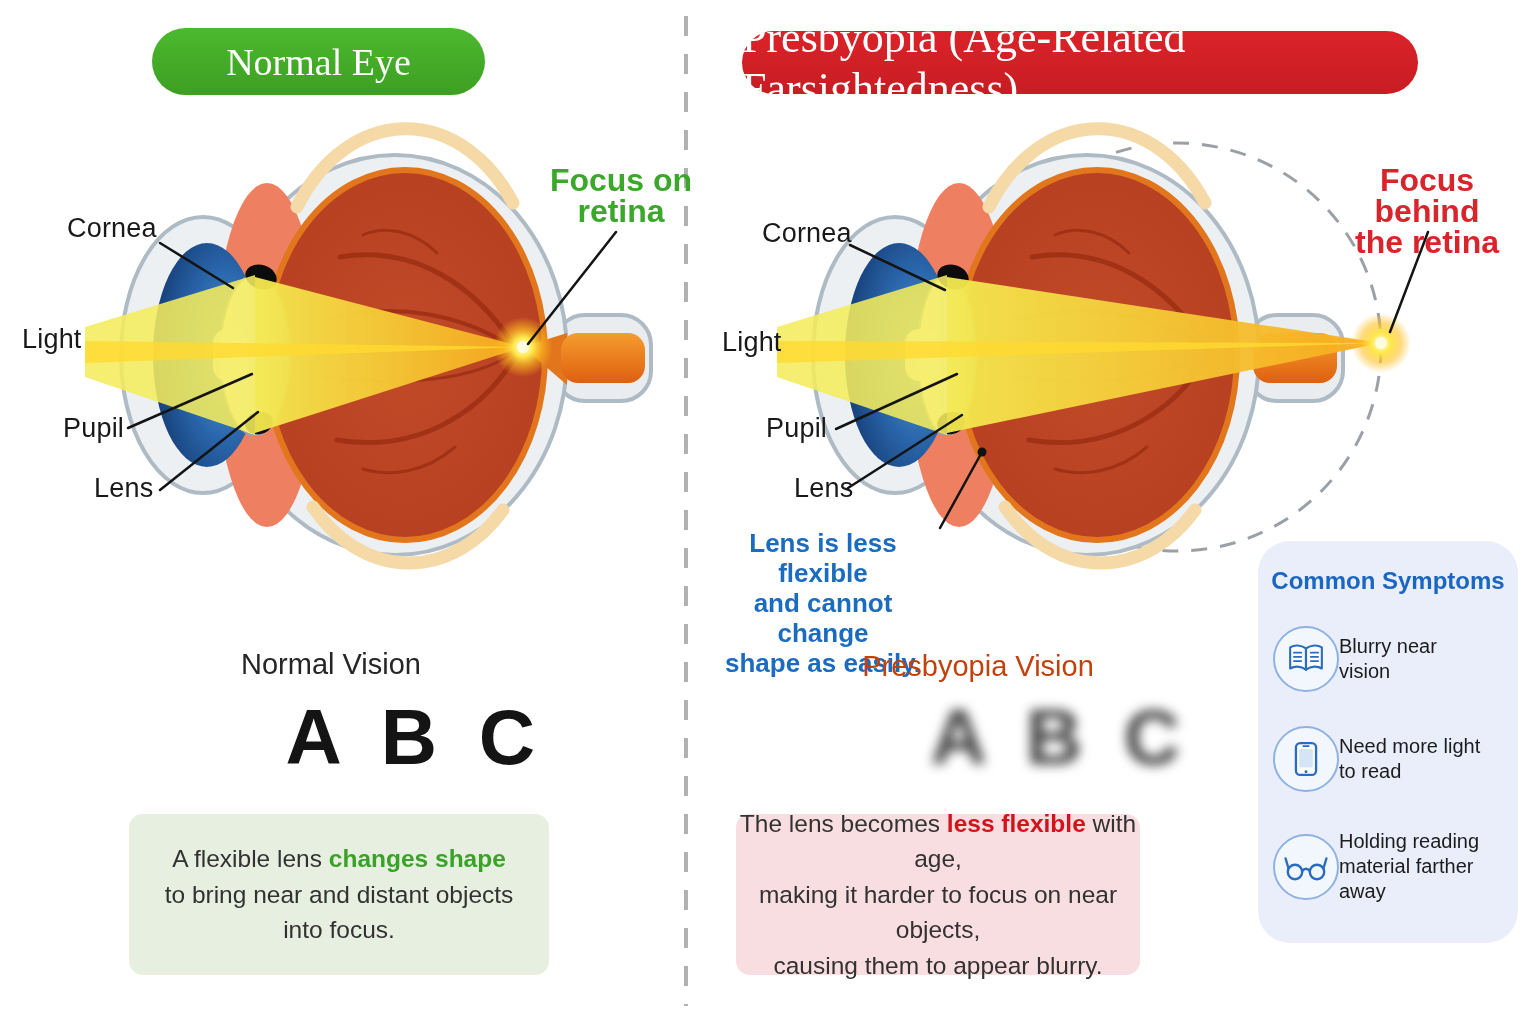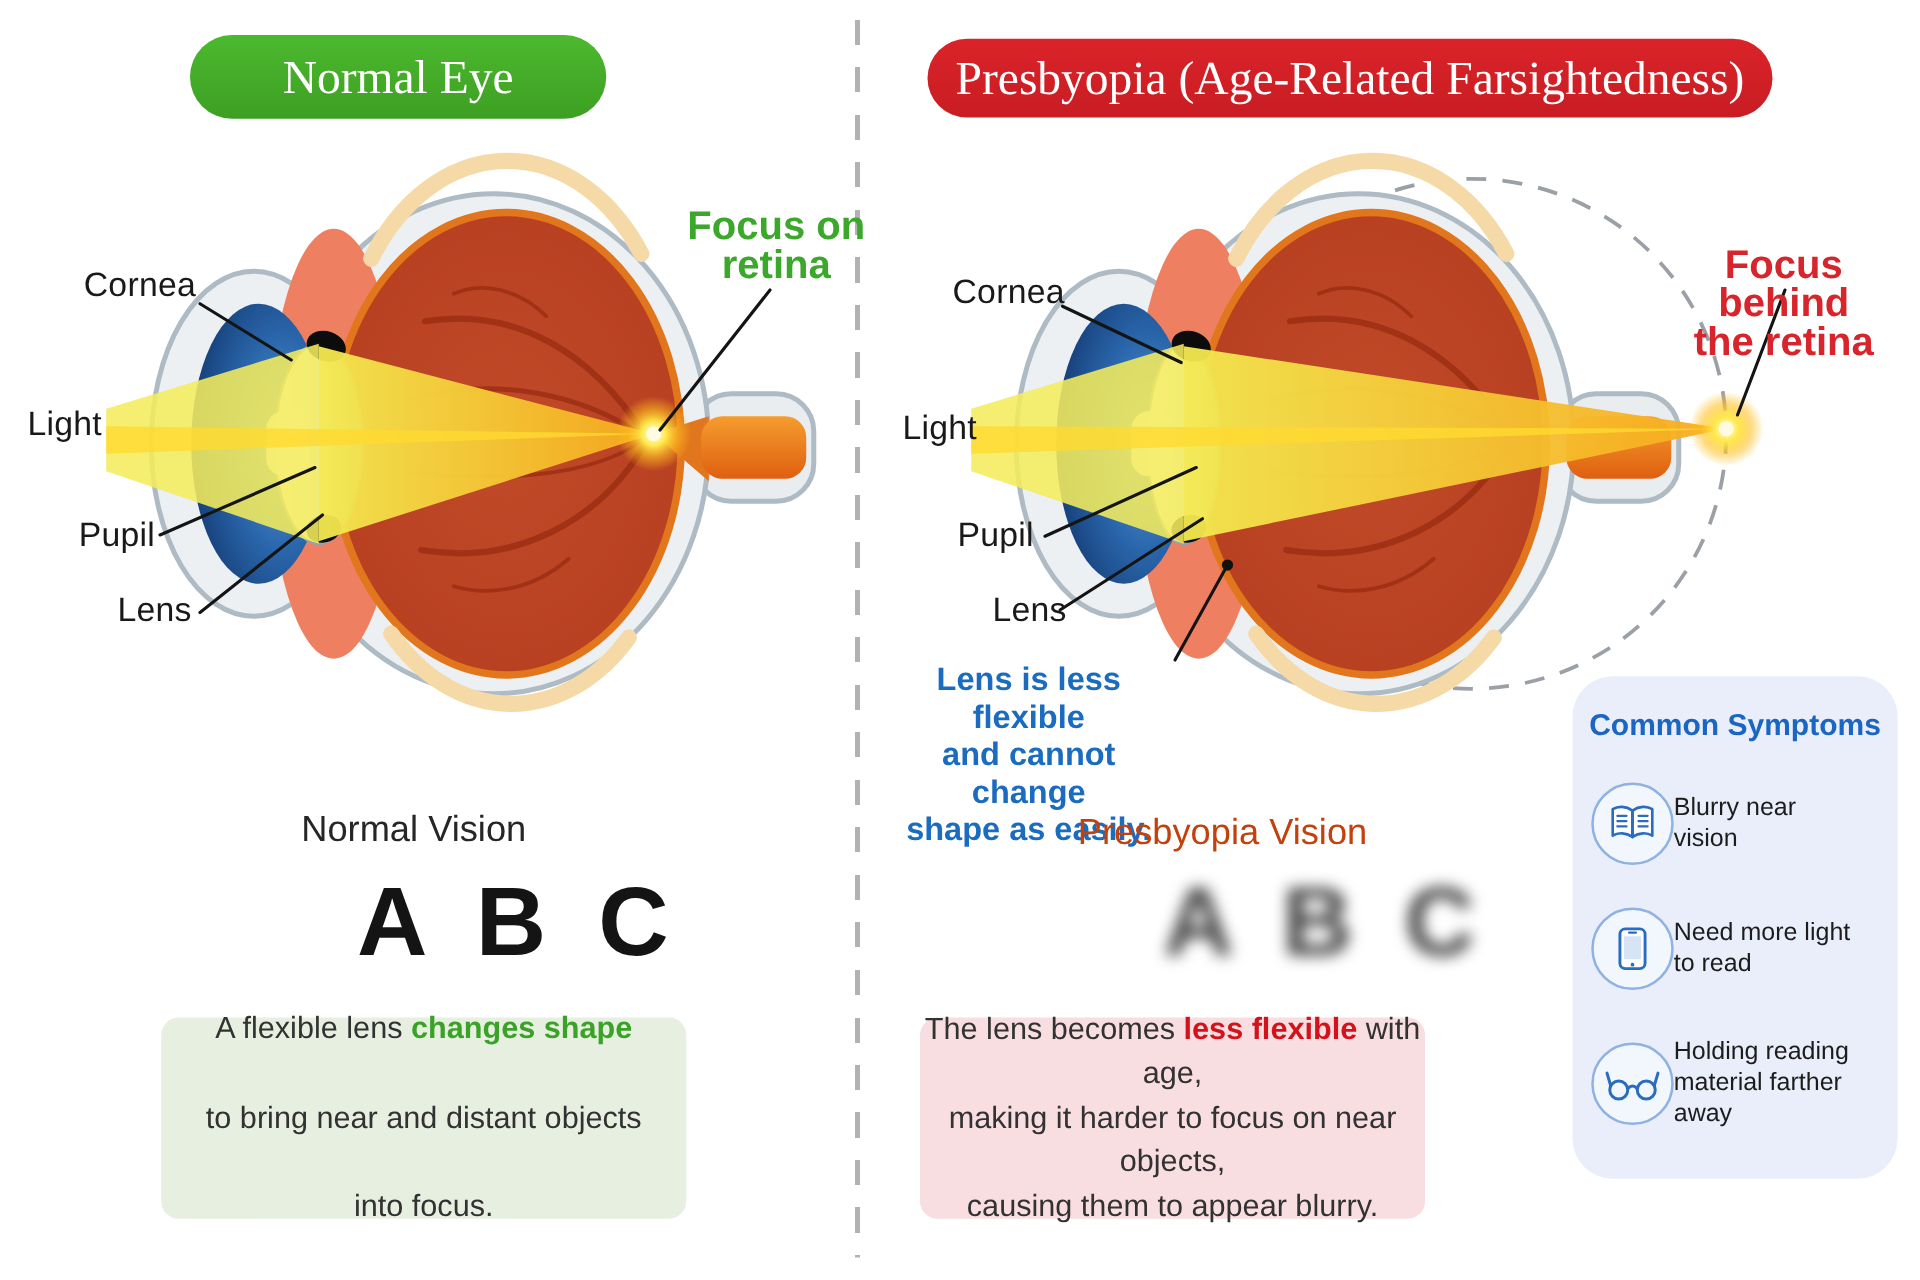--- a/index.html
+++ b/index.html
@@ -7,43 +7,43 @@
           font-family:"Liberation Sans",sans-serif;color:#1b1b1b;}
   
   .divider{position:absolute;left:684px;top:16px;width:4px;height:990px;
     background:repeating-linear-gradient(180deg,#b2b2b2 0 20px,transparent 20px 38px);}
   
   .pill{position:absolute;display:flex;align-items:center;justify-content:center;
     color:#fff;font-family:"Liberation Serif",serif;font-weight:400;}
   .pill-green{left:152px;top:28px;width:333px;height:67px;border-radius:34px;
     background:linear-gradient(180deg,#4cb92f,#3d9f22);font-size:38px;}
   .pill-red{left:742px;top:31px;width:676px;height:63px;border-radius:32px;
-    background:linear-gradient(180deg,#da2329,#c81d23);font-size:38px;}
+    background:linear-gradient(180deg,#da2329,#c81d23);font-size:44px;}
   
   .eye{position:absolute;width:620px;height:440px;}
   .eye svg{overflow:visible;display:block;}
   #eyeL{left:85px;top:135px;}
   #eyeR{left:777px;top:135px;}
   
   .lbl{position:absolute;font-size:27px;color:#191919;letter-spacing:.2px;}
   .focus-lbl{position:absolute;width:160px;text-align:center;font-size:32px;line-height:31px;font-weight:700;}
   .focus-green{color:#3ba82b;}
-  .focus-red{color:#d8242b;margin-top:31px;}
+  .focus-red{color:#d8242b;}
   .note-blue{position:absolute;left:716px;top:528px;width:214px;text-align:center;
     font-size:26px;line-height:30px;font-weight:600;color:#1b6cc0;}
   
   .vision-title{position:absolute;width:320px;text-align:center;font-size:29px;font-weight:500;color:#262626;}
   .vision-title.red{color:#c2410c;}
   .abc{position:absolute;width:420px;text-align:right;font-size:78px;font-weight:700;
     letter-spacing:10px;color:#141414;}
   .abc.blurred{filter:blur(6px);color:#414141;}
   
   .expl-box{position:absolute;border-radius:14px;display:flex;flex-direction:column;
     justify-content:center;text-align:center;font-size:24.5px;line-height:35.5px;color:#323232;}
-  .green-box{left:129px;top:814px;width:420px;height:161px;background:#e7efe0;gap:36px;}
+  .green-box{left:129px;top:814px;width:420px;height:161px;background:#e7efe0;}
   .pink-box{left:736px;top:814px;width:404px;height:161px;background:#f8dee1;}
   .hl-green{color:#3aa327;font-weight:700;}
   .hl-red{color:#d2131b;font-weight:700;}
   
   .symptoms{position:absolute;left:1258px;top:541px;width:260px;height:402px;
     background:#e9eefa;border-radius:32px;}
   .symptoms-title{position:absolute;left:0;top:26px;width:100%;text-align:center;
     font-size:24px;font-weight:700;color:#1a66c2;}
   .symptom-row{position:absolute;left:15px;display:flex;align-items:center;width:236px;}
   .symptom-icon-circle{flex:0 0 auto;width:62px;height:62px;border-radius:50%;

